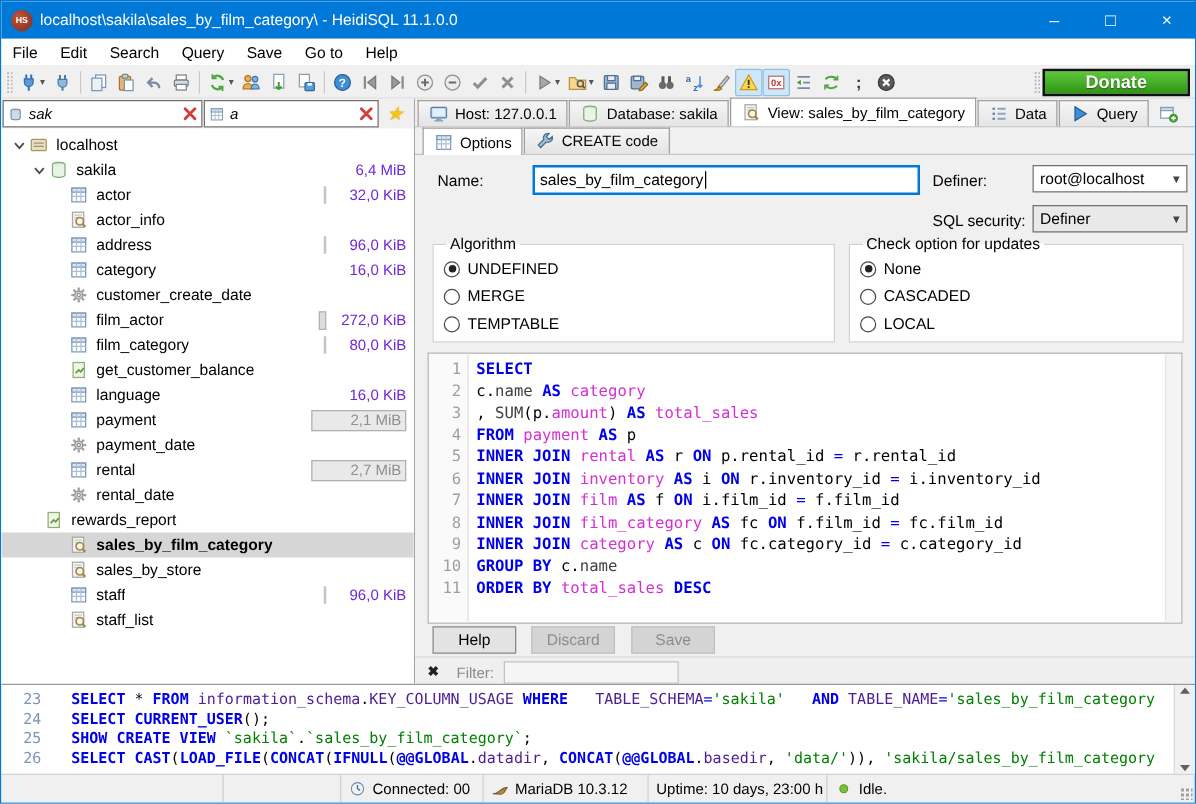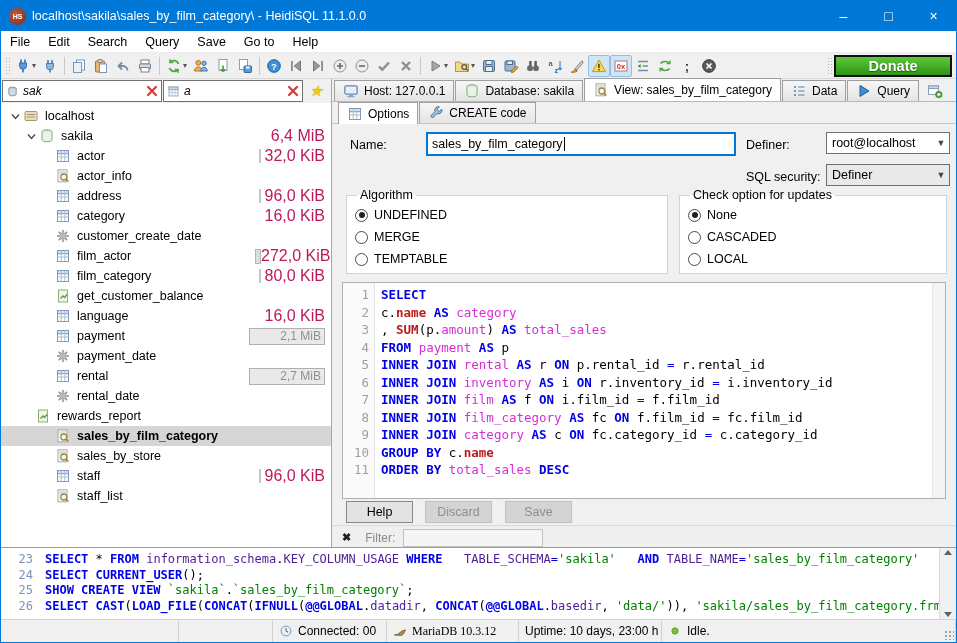--- a/index.html
+++ b/index.html
@@ -51,21 +51,21 @@
   #fav-btn { width:26px; display:flex; align-items:center; justify-content:center; color:#f5c518; font-size:15px;
              text-shadow:0 0 1px #b8860b; }
 
   #tree { flex:1 1 auto; overflow:hidden; padding-top:3px; background:#fff; }
   .tree-row { height:20px; display:flex; align-items:center; font-size:12.5px; white-space:nowrap; padding-right:6px; }
   .tree-row.selected { background:#d6d6d6; font-weight:bold; }
   .tree-chevron { width:16px; display:flex; justify-content:center; flex:0 0 16px; }
   .tree-spacer { width:16px; flex:0 0 16px; }
   .tree-icon { width:17px; flex:0 0 17px; display:flex; margin-right:5px; }
   .tree-label { flex:0 1 auto; overflow:hidden; }
-  .tree-size { margin-left:auto; color:#be185d; font-weight:normal; font-size:16px; width:64px; text-align:right; flex:0 0 auto; }
+  .tree-size { margin-left:auto; color:#6d28d9; font-weight:normal; font-size:12px; width:64px; text-align:right; flex:0 0 auto; }
   .size-bar-tick { margin-left:auto; width:2px; height:14px; background:#c4c4c4; flex:0 0 auto; }
   .size-bar-thick { margin-left:auto; width:6px; height:15px; background:#dcdcdc; border:1px solid #b4b4b4; flex:0 0 auto; }
   .size-bar-tick + .tree-size, .size-bar-thick + .tree-size { margin-left:0; }
   .size-box { margin-left:auto; width:76px; height:17px; border:1px solid #b0b0b0; background:#e9e9e9;
               display:flex; align-items:center; justify-content:flex-end; padding-right:3px;
               color:#8f8f8f; font-weight:normal; font-size:12px; flex:0 0 auto; }
 
   
   #right-panel { flex:1 1 auto; display:flex; flex-direction:column; background:#f0f0f0; min-width:0; }
   #main-tabs { height:23px; flex:0 0 23px; display:flex; align-items:flex-end; padding-left:2px; border-bottom:1px solid #b9b9b9; }
@@ -99,40 +99,40 @@
   
   #editor-wrap { height:217px; flex:0 0 217px; margin:2px 10px 0 10px; background:#fff; border:1px solid #b0b0b0; display:flex; overflow:hidden; }
   #editor-gutter { width:32px; flex:0 0 32px; background:#fafafa; border-right:1px solid #e2e2e2; padding-top:3px; }
   #editor-code { flex:1 1 auto; padding:3px 0 0 6px; overflow:hidden; }
   .ed-line { height:17.5px; line-height:17.5px; font-family:"DejaVu Sans Mono", monospace; font-size:12.5px; white-space:pre; }
   #editor-gutter .ed-line { text-align:right; padding-right:5px; color:#9f9f9f; }
   #editor-scroll { width:13px; flex:0 0 13px; background:#f4f4f4; border-left:1px solid #e6e6e6; }
 
   .tok-kw { color:#0000e8; font-weight:bold; }
   .tok-tbl { color:#d52ed5; }
-  .tok-fn { color:#b91c1c; font-weight:bold; }
+  .tok-fn { color:#404040; font-weight:normal; }
   .tok-str { color:#008000; }
   .tok-id { color:#4c1d95; }
   .tok-op { color:#0000e8; }
   .tok-txt { color:#000; }
 
   
   #btn-row { height:26px; flex:0 0 26px; display:flex; align-items:center; padding-left:14px; }
   .act-btn { height:22px; width:67px; display:flex; align-items:center; justify-content:center; font-size:12.5px; }
   #help-btn { background:#e3e3e3; border:1px solid #888; margin-right:12px; }
   .act-btn.disabled { background:#d4d4d4; border:1px solid #c0c0c0; color:#8e8e8e; margin-right:13px; }
 
   
   #filter-bar { height:24px; flex:0 0 24px; background:#efefef; border-top:1px solid #dadada; display:flex; align-items:center; padding-left:10px; }
   #filter-bar .close-x { font-size:11px; font-weight:bold; color:#222; margin-right:14px; }
   #filter-bar .flabel { color:#8a8a8a; margin-right:8px; }
   #filter-bar .finput { width:140px; height:18px; background:#f5f5f5; border:1px solid #c2c2c2; }
 
   
-  #log-panel { height:72px; flex:0 0 72px; background:#fff; border-top:1px solid #9a9a9a; display:flex; overflow:hidden; }
+  #log-panel { height:72px; flex:0 0 72px; background:#fff; border-top:1px solid #9a9a9a; display:flex; overflow:hidden;gap:12px; }
   #log-gutter { width:38px; flex:0 0 38px; padding-top:4px; }
   #log-code { flex:1 1 auto; padding:4px 0 0 6px; overflow:hidden; }
   .log-line { height:15.5px; line-height:15.5px; font-family:"DejaVu Sans Mono", monospace; font-size:12px; white-space:pre; }
   #log-gutter .log-line { text-align:right; padding-right:6px; color:#7d93b8; }
   #log-scroll { width:17px; flex:0 0 17px; background:#f0f0f0; border-left:1px solid #dcdcdc; display:flex; flex-direction:column; justify-content:space-between; align-items:center; padding:2px 0; }
   .tri-up { width:0; height:0; border-left:4px solid transparent; border-right:4px solid transparent; border-bottom:5px solid #606060; }
   .tri-down { width:0; height:0; border-left:4px solid transparent; border-right:4px solid transparent; border-top:5px solid #606060; }
 
   
   #statusbar { height:23px; flex:0 0 23px; background:#f0f0f0; border-top:1px solid #d4d4d4; display:flex; align-items:stretch; position:relative; }
@@ -947,21 +947,21 @@
       <div class="status-cell" style="width: 94px;"></div>
       <div class="status-cell" style="width: 114px;">
         <span class="si">
           <svg width="14" height="14" viewBox="0 0 16 16">
             <circle cx="8" cy="8" r="5.6" fill="#eef3f8" stroke="#6a8aaa"></circle>
             <path d="M8 4.6V8l2.4 1.5" stroke="#4a6a8a" fill="none" stroke-width="1.2"></path>
           </svg>
         </span>
         <span>Connected: 00</span>
       </div>
-      <div class="status-cell" style="width: 132px; font-family: Liberation Serif, serif;">
+      <div class="status-cell" style="width: 132px;">
         <span class="si">
           <svg width="14" height="14" viewBox="0 0 16 16">
             <path d="M1.5 12.5c4.5 1 8.5-6.5 13-5.5-2.2 2-1 5-5.5 6z" fill="#b5884a" stroke="#7a5a28"></path>
           </svg>
         </span>
         <span>MariaDB 10.3.12</span>
       </div>
       <div class="status-cell" style="width: 143px;">
         <span>Uptime: 10 days, 23:00 h</span>
       </div>

